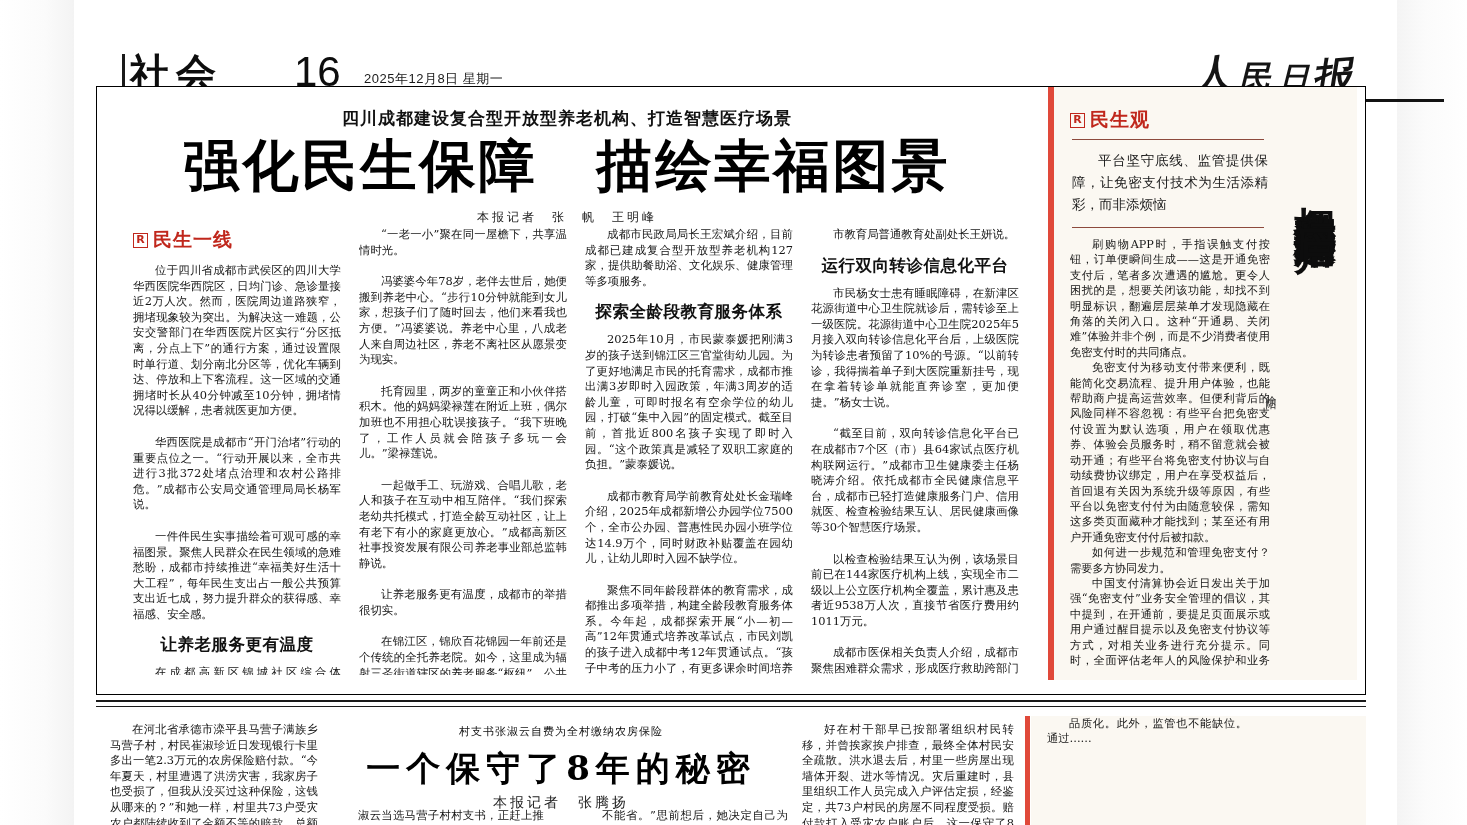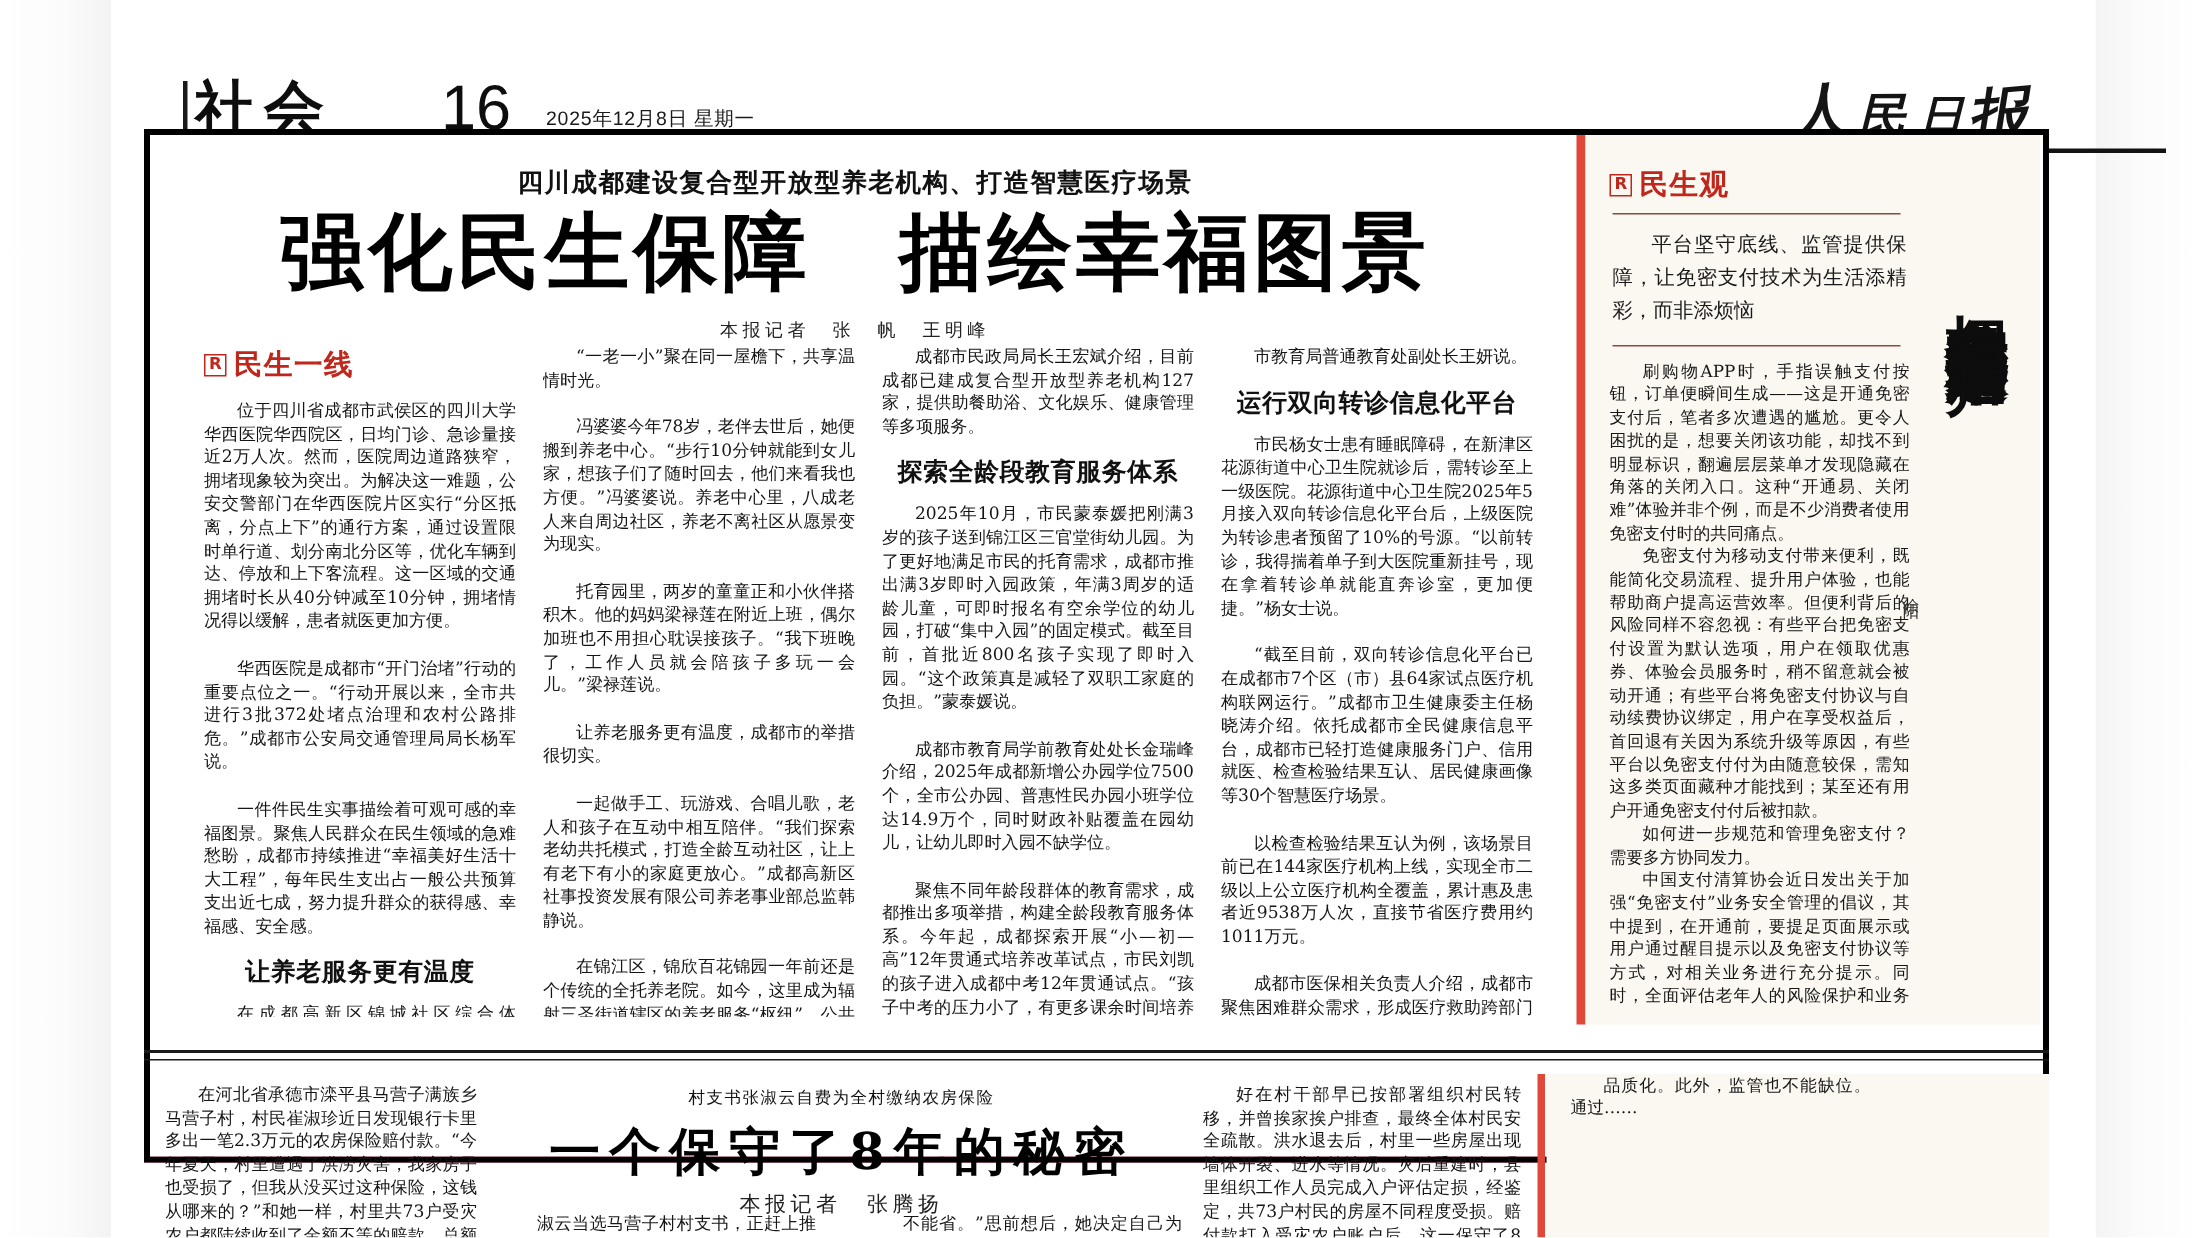--- a/index.html
+++ b/index.html
@@ -31,22 +31,22 @@
     font-family:"Liberation Sans","DejaVu Sans",sans-serif;
     font-size:13px;color:#1a1a1a;letter-spacing:.5px;}
   .mh-rule{position:absolute;left:48px;top:68px;width:1222px;height:0;
     border-bottom:2px solid #1a1a1a;}
   .mh-rule2{position:absolute;left:1184px;top:63px;width:186px;height:0;
     border-bottom:3px solid #131313;}
   .mh-logo{position:absolute;right:20px;top:14px;width:190px;height:50px;}
   .mh-logo svg{display:block;}
 
   
-  .frame{position:absolute;left:22px;top:86px;width:1270px;height:689px;
-    border:4px solid #000000;background:#be185d;box-sizing:border-box;}
+  .frame{position:absolute;left:22px;top:86px;width:1270px;height:609px;
+    border:1px solid #000000;background:#3b82f6;box-sizing:border-box;}
   .frame-inner{position:absolute;left:0;top:0;right:0;bottom:0;background:#fff;}
   .vdiv{position:absolute;left:951px;top:0;width:6px;height:593px;background:#e0493a;}
 
   
   .kicker{position:absolute;left:40px;top:20px;width:860px;text-align:center;
     font-family:"DejaVu Serif","Liberation Serif",serif;
     font-weight:700;font-size:17px;letter-spacing:1px;color:#111;}
   .headline{position:absolute;left:40px;top:46px;width:860px;text-align:center;
     font-family:"DejaVu Sans","Liberation Sans",sans-serif;
     font-weight:700;font-size:56px;letter-spacing:3px;color:#000;line-height:66px;}
@@ -175,22 +175,22 @@
             <p class="body">一件件民生实事描绘着可观可感的幸福图景。聚焦人民群众在民生领域的急难愁盼，成都市持续推进“幸福美好生活十大工程”，每年民生支出占一般公共预算支出近七成，努力提升群众的获得感、幸福感、安全感。</p>
             <div class="sub">让养老服务更有温度</div>
             <p class="body">在成都高新区锦城社区综合体内，“老小孩”与小朋友们正踏着节拍跳舞。“奶奶，您跳得不对，应该先抬右脚。”孩子稚嫩的声音、认真的模样，逗得老人们开怀大笑。</p>
 
           </div>
 
           <div class="col">
             <p class="body">“一老一小”聚在同一屋檐下，共享温情时光。</p>
             <p class="body">冯婆婆今年78岁，老伴去世后，她便搬到养老中心。“步行10分钟就能到女儿家，想孩子们了随时回去，他们来看我也方便。”冯婆婆说。养老中心里，八成老人来自周边社区，养老不离社区从愿景变为现实。</p>
             <p class="body">托育园里，两岁的童童正和小伙伴搭积木。他的妈妈梁禄莲在附近上班，偶尔加班也不用担心耽误接孩子。“我下班晚了，工作人员就会陪孩子多玩一会儿。”梁禄莲说。</p>
+            <p class="body">一起做手工、玩游戏、合唱儿歌，老人和孩子在互动中相互陪伴。“我们探索老幼共托模式，打造全龄互动社区，让上有老下有小的家庭更放心。”成都高新区社事投资发展有限公司养老事业部总监韩静说。</p>
             <p class="body">让养老服务更有温度，成都市的举措很切实。</p>
-            <p class="body">一起做手工、玩游戏、合唱儿歌，老人和孩子在互动中相互陪伴。“我们探索老幼共托模式，打造全龄互动社区，让上有老下有小的家庭更放心。”成都高新区社事投资发展有限公司养老事业部总监韩静说。</p>
             <p class="body">在锦江区，锦欣百花锦园一年前还是个传统的全托养老院。如今，这里成为辐射三圣街道辖区的养老服务“枢纽”。公共区域向周边社区开放，老人可在这里上老年大学、逛市集、参与社区活动，实现机构养老与社区生活深度融合。</p>
             <p class="body">“我经常来这里，量血压、吃饭、和朋友聚会，还比以前不少。”83岁的李顺兰住在附近，以前总找不到合适的休闲场所，如今锦欣百花锦园成为她每天必来的“打卡地”。</p>
 
           </div>
 
           <div class="col">
             <p class="body">成都市民政局局长王宏斌介绍，目前成都已建成复合型开放型养老机构127家，提供助餐助浴、文化娱乐、健康管理等多项服务。</p>
             <div class="sub">探索全龄段教育服务体系</div>
             <p class="body">2025年10月，市民蒙泰媛把刚满3岁的孩子送到锦江区三官堂街幼儿园。为了更好地满足市民的托育需求，成都市推出满3岁即时入园政策，年满3周岁的适龄儿童，可即时报名有空余学位的幼儿园，打破“集中入园”的固定模式。截至目前，首批近800名孩子实现了即时入园。“这个政策真是减轻了双职工家庭的负担。”蒙泰媛说。</p>
             <p class="body">成都市教育局学前教育处处长金瑞峰介绍，2025年成都新增公办园学位7500个，全市公办园、普惠性民办园小班学位达14.9万个，同时财政补贴覆盖在园幼儿，让幼儿即时入园不缺学位。</p>

